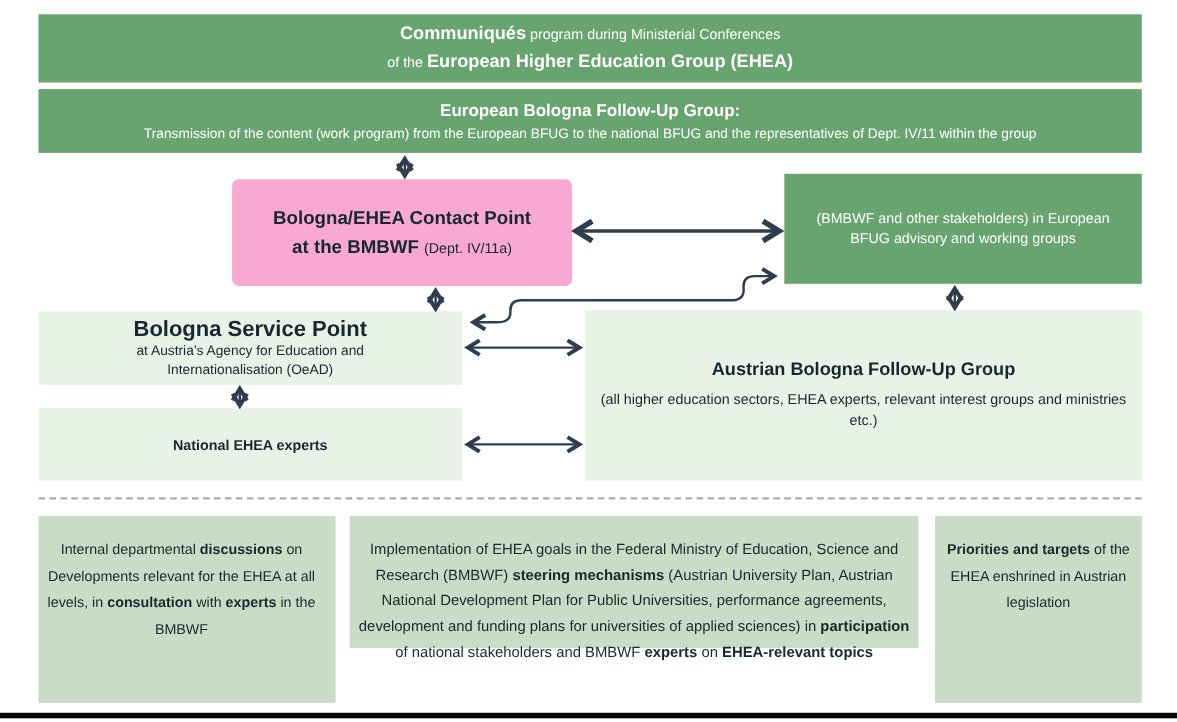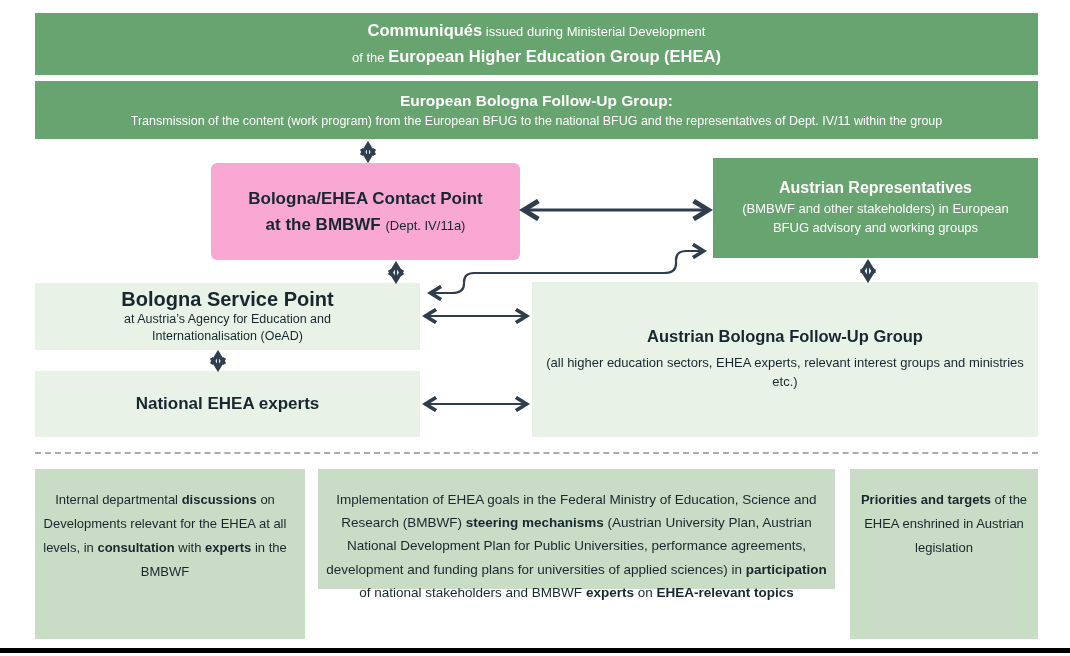--- a/index.html
+++ b/index.html
@@ -29,62 +29,61 @@
   .reps{left:713px;top:158px;width:325px;height:100px;padding:0 14px;}
   .reps .t{font-size:16px;font-weight:bold;margin-bottom:3px;}
   .reps .s{font-size:13px;line-height:1.4;}
   .service{left:35px;top:283px;width:385px;height:67px;}
   .service .t{font-size:20px;font-weight:bold;}
   .service .s{font-size:12.5px;line-height:1.35;}
   .abfug{left:532px;top:282px;width:506px;height:155px;padding:0 12px;}
   .abfug .t{font-size:16.5px;font-weight:bold;margin-bottom:8px;}
   .abfug .s{font-size:13px;line-height:1.45;}
   .experts{left:35px;top:371px;width:385px;height:66px;}
-  .experts .t{font-size:17px;font-weight:bold;}
+  .experts .t{font-size:13px;font-weight:bold;}
   
   .dashed{position:absolute;left:35px;top:452px;width:1003px;height:0;
           border-top:2px dashed #a9adb2;}
   
   .bottom{justify-content:flex-start;padding-top:19px;}
   .bl{left:35px;top:469px;width:270px;height:170px;font-size:13px;line-height:1.85;padding-right:10px;}
   .bm{left:318px;top:469px;width:517px;height:120px;font-size:13.5px;line-height:1.72;padding-left:8px;padding-right:8px;}
   .br{left:850px;top:469px;width:188px;height:170px;font-size:13px;line-height:1.85;padding-left:8px;padding-right:8px;}
   .blackline{position:absolute;left:0;top:648px;width:1070px;height:5px;background:#000000;}
   svg.arrows{position:absolute;left:0;top:0;width:1070px;height:656px;pointer-events:none;}
   svg.arrows path{fill:none;stroke:#2f3e4e;stroke-width:2.2;}
   svg.arrows path.thick{stroke-width:3;}
 </style>
 </head>
 <body>
 
 <div class="canvas">
 
   <div class="box green top-bar">
     <div>
-      <span class="b lg">Communiqués</span><span class="sm"> issued during Ministerial Development</span>
+      <span class="b lg">Communiqués</span><span class="sm"> program during Ministerial Conferences</span>
     </div>
     <div>
       <span class="sm">of the </span><span class="b lg">European Higher Education Group (EHEA)</span>
     </div>
   </div>
 
   <div class="box green bfug-bar">
     <div class="t">European Bologna Follow-Up Group:</div>
     <div class="s">Transmission of the content (work program) from the European BFUG to the national BFUG and the representatives of Dept. IV/11 within the group</div>
   </div>
 
   <div class="box mid contact">
     <div class="t">
       <span>Bologna/EHEA Contact Point</span><br>
       <span>at the BMBWF </span><span class="note">(Dept. IV/11a)</span>
     </div>
   </div>
 
   <div class="box green reps">
-    <div class="t">Austrian Representatives</div>
     <div class="s">(BMBWF and other stakeholders) in European BFUG advisory and working groups</div>
   </div>
 
   <div class="box light service">
     <div class="t">Bologna Service Point</div>
     <div class="s">
       <span>at Austria’s Agency for Education and</span><br>
       <span>Internationalisation (OeAD)</span>
     </div>
   </div>

